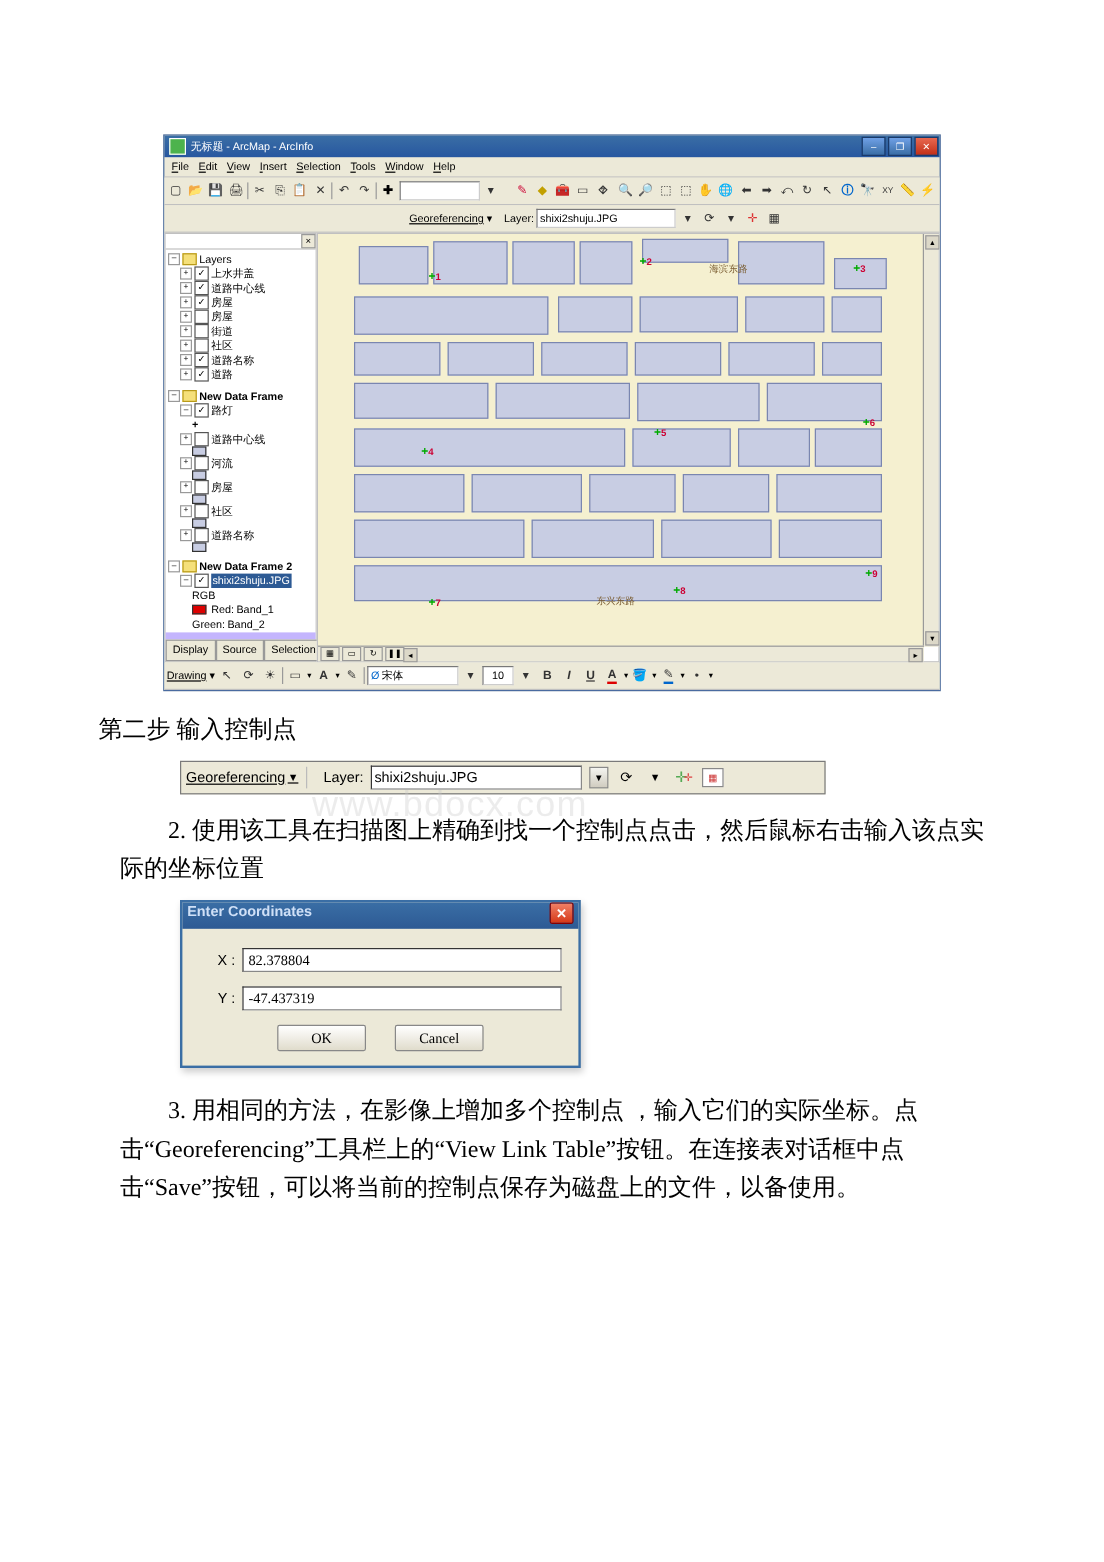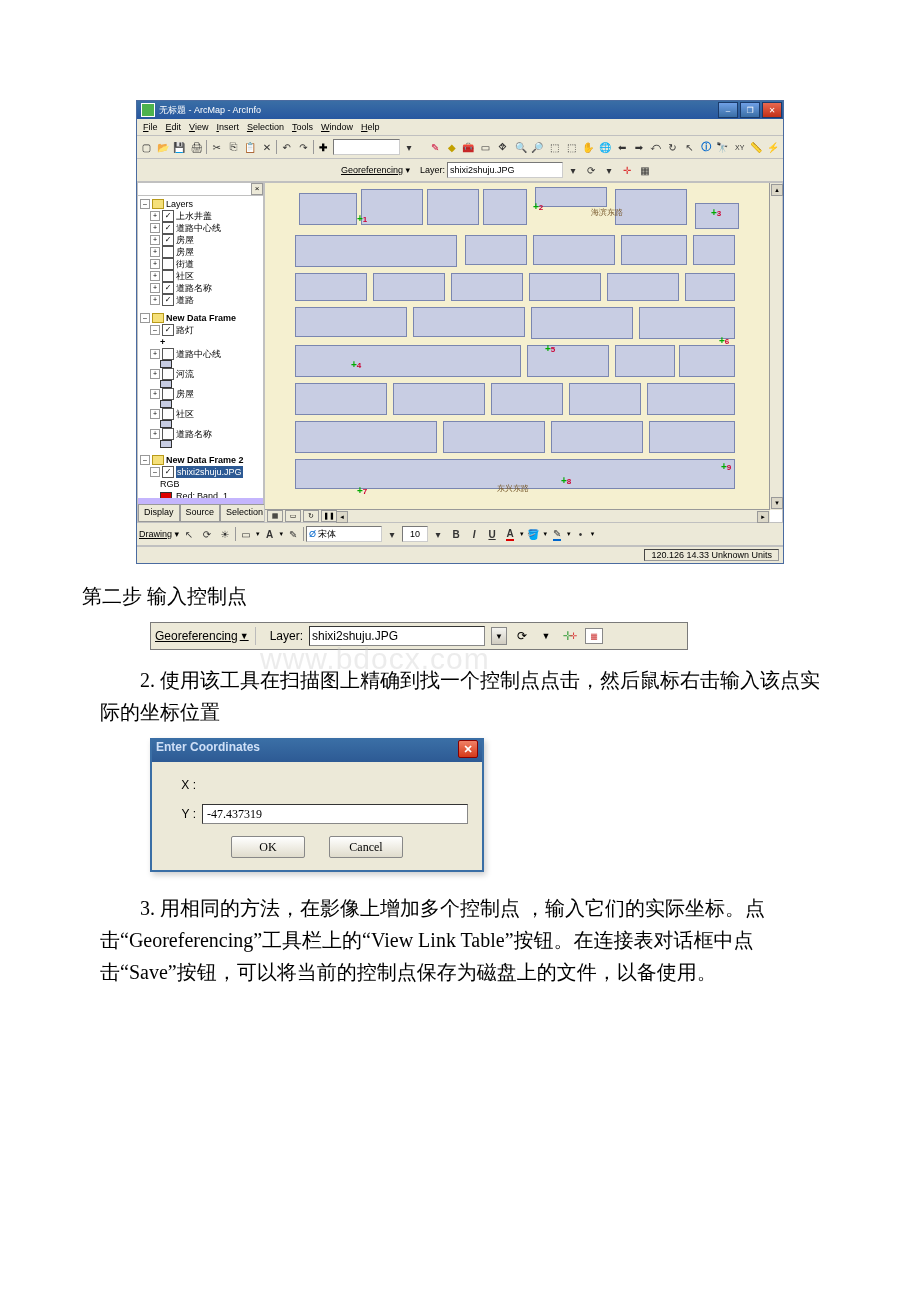--- a/index.html
+++ b/index.html
@@ -1,16 +1,16 @@
 <!DOCTYPE html>
 <html><head>
 <meta charset="utf-8">
 <style>
   body{margin:0;font-family:"SimSun",serif;font-size:16px;color:#000;background:#fff}
-  .page{width:920px;margin:0 auto;padding:100px 0 60px 0;box-sizing:border-box}
+  .page{width:920px;margin:12px auto;padding:100px 0 60px 0;box-sizing:border-box}
   .arcmap{width:646px;height:462px;margin:0 auto 16px;border:1px solid #4a6ba0;background:#ece9d8;font-family:Tahoma,Arial,sans-serif;font-size:9px;color:#000;display:flex;flex-direction:column}
   .titlebar{height:18px;background:linear-gradient(#3a6ea5,#2757a0);color:#fff;display:flex;align-items:center}
   .titlebar .appicon{width:12px;height:12px;margin:0 4px;background:#4db34d;border:1px solid #fff;}
   .titlebar .title{flex:1}
   .winbtns{display:flex}
   .winbtn{width:18px;height:14px;margin:1px;background:linear-gradient(#6fa0e6,#3a6ea5);border:1px solid #1a3a6a;color:#fff;display:flex;align-items:center;justify-content:center;font-size:8px}
   .winbtn.close{background:linear-gradient(#e86850,#c23018)}
   .menubar{height:16px;display:flex;align-items:center;border-bottom:1px solid #c0c0c0;padding:0 2px}
   .menubar span{margin:0 4px;color:#000}
   .menubar span u{text-decoration:underline}
@@ -385,23 +385,20 @@
         <span style="font-size:7px">▾</span>
       <div class="tbtn">🪣</div>
         <span style="font-size:7px">▾</span>
       <div class="tbtn">
           <span style="border-bottom:2px solid #06c">✎</span>
         </div>
         <span style="font-size:7px">▾</span>
       <div class="tbtn">•</div>
         <span style="font-size:7px">▾</span>
     </div>
-    <div class="statusbar">
-      <span class="status-inset">120.126  14.33 Unknown Units</span>
-    </div>
   </div>
 
   <div style="position:relative">
   <div class="watermark" style="left:260px;top:62px">www.bdocx.com</div>
   <div class="body-text">
     <p>第二步 输入控制点</p>
   </div>
 
   <div class="georef-bar">
     <div class="menu">
@@ -429,20 +426,21 @@
   </div>
 
   <div class="coord-dlg">
     <div class="dhdr">
       <span class="t">Enter Coordinates</span>
       <div class="x">✕</div>
     </div>
     <div class="body">
       <div class="row">
         <label>X :</label>
+        <input value="82.378804" style="">
       </div>
       <div class="row">
         <label>Y :</label>
         <input value="-47.437319" style="">
       </div>
       <div class="btns">
         <button>OK</button>
         <button>Cancel</button>
       </div>
     </div>

